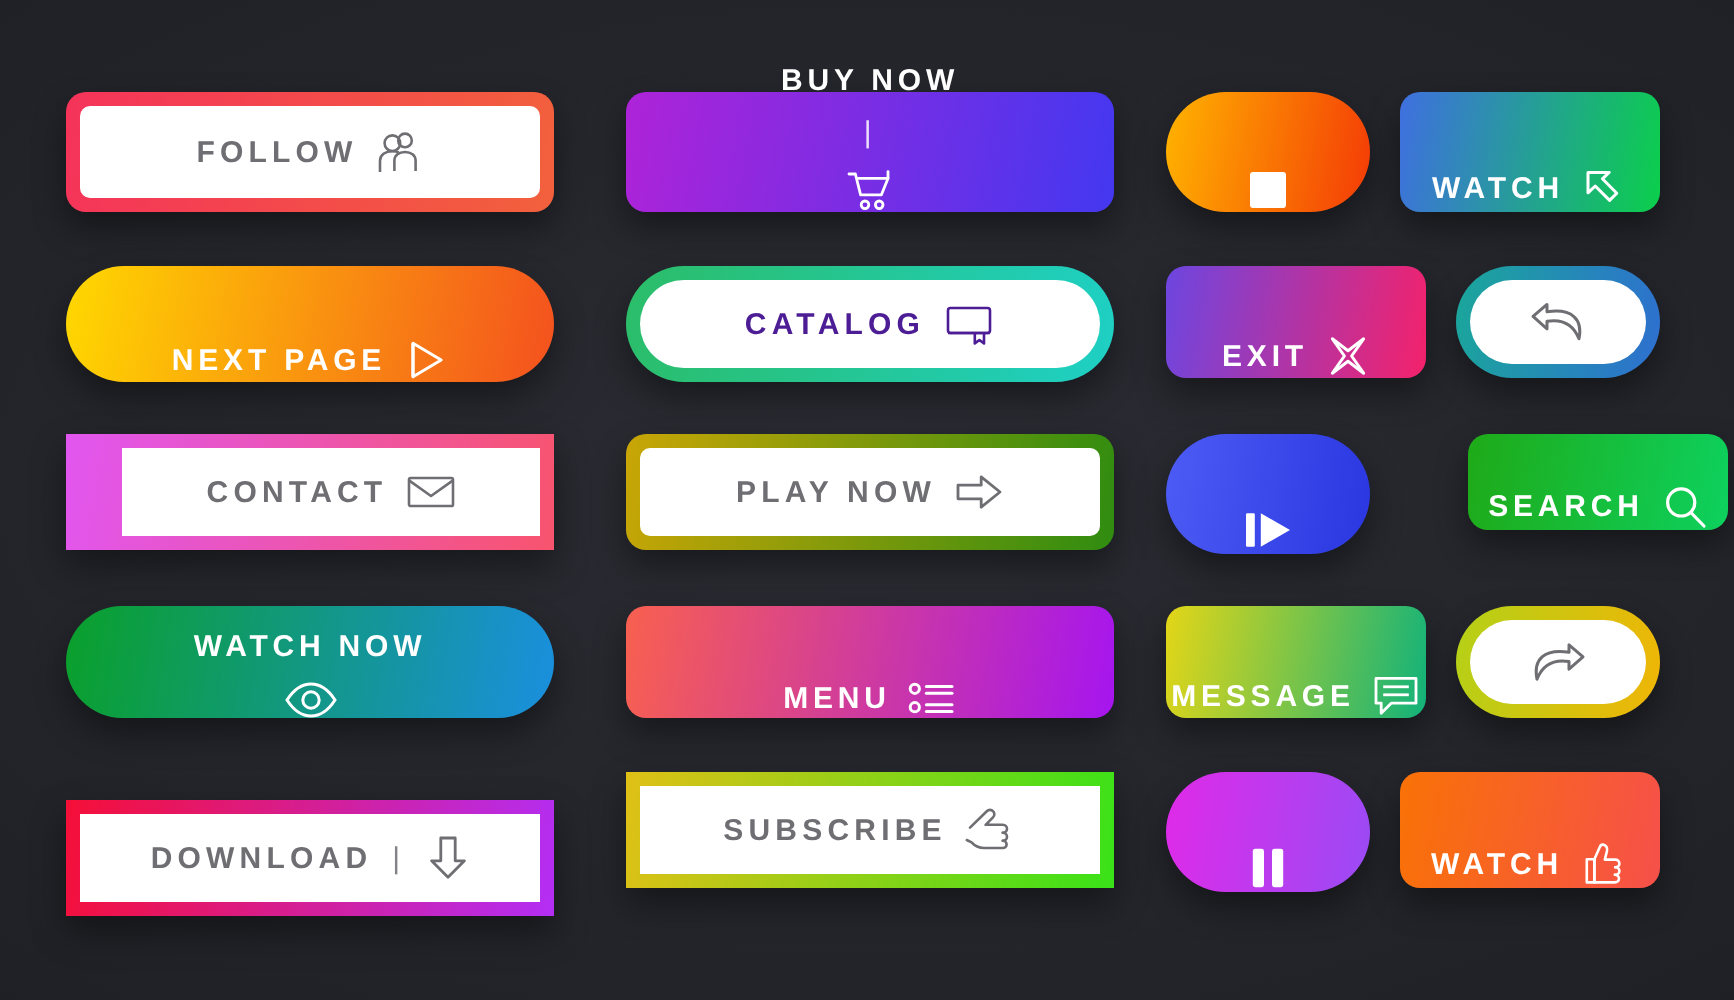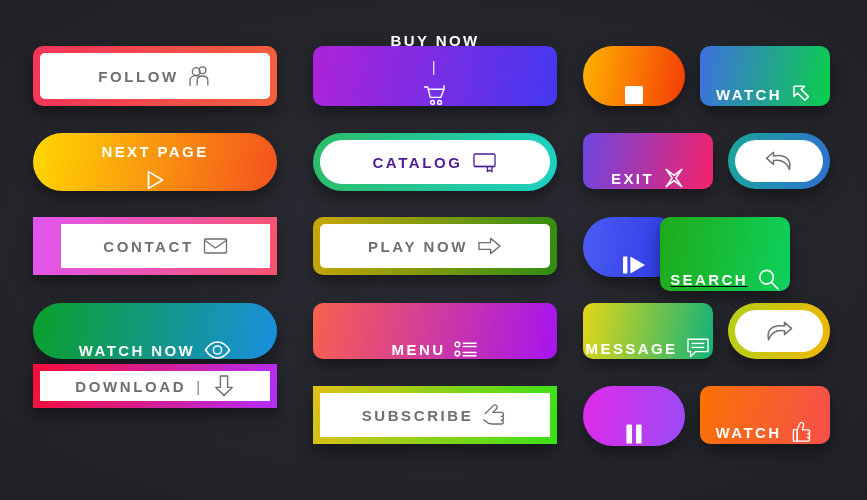--- a/index.html
+++ b/index.html
@@ -135,21 +135,21 @@
       <span class="label" style="color: rgb(255, 255, 255);">
         <span>WATCH</span>
         <span class="ico">
           <svg width="23" height="23" viewBox="0 0 23 23" fill="none" stroke="currentColor" stroke-width="1.5" stroke-linejoin="round">
       <path d="M3 3.2 L3 13.4 L6.6 10 L13.8 17.2 L17.4 13.6 L10.2 6.4 L13.6 3.2 Z"></path>
     </svg>
         </span>
       </span>
     </div>
     <div class="btn solid r-pill" style="left: 33px; top: 133px; width: 244px; height: 58px; background: linear-gradient(100deg, rgb(255, 216, 0) 0%, rgb(244, 81, 30) 100%);">
-      <span class="label" style="color: rgb(255, 255, 255); flex-direction: column;">
+      <span class="label" style="color: rgb(255, 255, 255);">
         <span>NEXT PAGE</span>
         <span class="ico">
           <svg width="22" height="22" viewBox="0 0 22 22" fill="none" stroke="currentColor" stroke-width="1.5" stroke-linejoin="round">
       <path d="M4.5 2.6 L18.6 11 L4.5 19.4 Z"></path>
       <path d="M4.5 2.6 L4.5 19.4"></path>
     </svg>
         </span>
       </span>
     </div>
     <div class="btn framed r-pill" style="left: 313px; top: 133px; width: 244px; height: 58px; background: linear-gradient(100deg, rgb(43, 189, 104) 0%, rgb(30, 208, 197) 100%);">
@@ -215,33 +215,33 @@
     <div class="btn solid r-pill" style="left: 583px; top: 217px; width: 102px; height: 60px; background: linear-gradient(100deg, rgb(77, 92, 245) 0%, rgb(42, 54, 224) 100%);">
       <span class="label" style="color: rgb(255, 255, 255);">
         <span class="ico">
           <svg width="28" height="24" viewBox="0 0 28 24" fill="currentColor">
       <rect x="3" y="3.6" width="4.4" height="16.8" rx="0.6"></rect>
       <path d="M10.4 3.6 L25 12 L10.4 20.4 Z"></path>
     </svg>
         </span>
       </span>
     </div>
-    <div class="btn solid r-soft" style="left: 660px; top: 217px; width: 130px; height: 74px; background: linear-gradient(100deg, rgb(31, 170, 24) 0%, rgb(13, 209, 94) 100%); text-decoration: underline;">
+    <div class="btn solid r-soft" style="left: 734px; top: 217px; width: 130px; height: 48px; background: linear-gradient(100deg, rgb(31, 170, 24) 0%, rgb(13, 209, 94) 100%);">
       <span class="label" style="color: rgb(255, 255, 255);">
         <span>SEARCH</span>
         <span class="ico">
           <svg width="23" height="23" viewBox="0 0 23 23" fill="none" stroke="currentColor" stroke-width="1.6" stroke-linecap="round">
       <circle cx="9.6" cy="9.2" r="6.8"></circle>
       <path d="M14.6 14.4 L21 21"></path>
     </svg>
         </span>
       </span>
     </div>
     <div class="btn solid r-pill" style="left: 33px; top: 303px; width: 244px; height: 56px; background: linear-gradient(100deg, rgb(10, 160, 42) 0%, rgb(26, 143, 223) 100%);">
-      <span class="label" style="color: rgb(255, 255, 255);">
+      <span class="label" style="color: rgb(255, 255, 255); flex-direction: column;">
         <span>WATCH NOW</span>
         <span class="ico">
           <svg width="27" height="18" viewBox="0 0 27 18" fill="none" stroke="currentColor" stroke-width="1.5">
       <path d="M1.5 9 C5.5 2.8 10 1 13.5 1 C17 1 21.5 2.8 25.5 9 C21.5 15.2 17 17 13.5 17 C10 17 5.5 15.2 1.5 9 Z"></path>
       <circle cx="13.5" cy="9" r="4.1"></circle>
     </svg>
         </span>
       </span>
     </div>
     <div class="btn solid r-soft" style="left: 313px; top: 303px; width: 244px; height: 56px; background: linear-gradient(100deg, rgb(248, 96, 79) 0%, rgb(165, 21, 239) 100%);">
@@ -275,21 +275,21 @@
       <div class="inner">
         <span class="label" style="color: rgb(110, 110, 115);">
           <span class="ico">
             <svg width="34" height="28" viewBox="0 0 34 28" fill="none" stroke="currentColor" stroke-width="1.5" stroke-linejoin="round" stroke-linecap="round">
       <path d="M22.5 5.4 L29.5 11.4 L22.5 17.6 L22.5 13.8 C15 12.6 9.5 15 6.5 22.6 C4.5 12.8 10 7.2 22.5 9.1 Z"></path>
     </svg>
           </span>
         </span>
       </div>
     </div>
-    <div class="btn framed r-sharp" style="left: 33px; top: 364px; width: 244px; height: 44px; background: linear-gradient(100deg, rgb(245, 15, 55) 0%, rgb(179, 46, 245) 100%);">
+    <div class="btn framed r-sharp" style="left: 33px; top: 400px; width: 244px; height: 58px; background: linear-gradient(100deg, rgb(245, 15, 55) 0%, rgb(179, 46, 245) 100%);">
       <div class="inner">
         <span class="label" style="color: rgb(110, 110, 115);">
           <span>DOWNLOAD</span>
           <span class="sep">|</span>
           <span class="ico">
             <svg width="22" height="24" viewBox="0 0 22 24" fill="none" stroke="currentColor" stroke-width="1.4" stroke-linejoin="round">
       <path d="M7.4 2 H14.6 V13.4 H19.2 L11 21.6 L2.8 13.4 H7.4 Z"></path>
     </svg>
           </span>
         </span>

